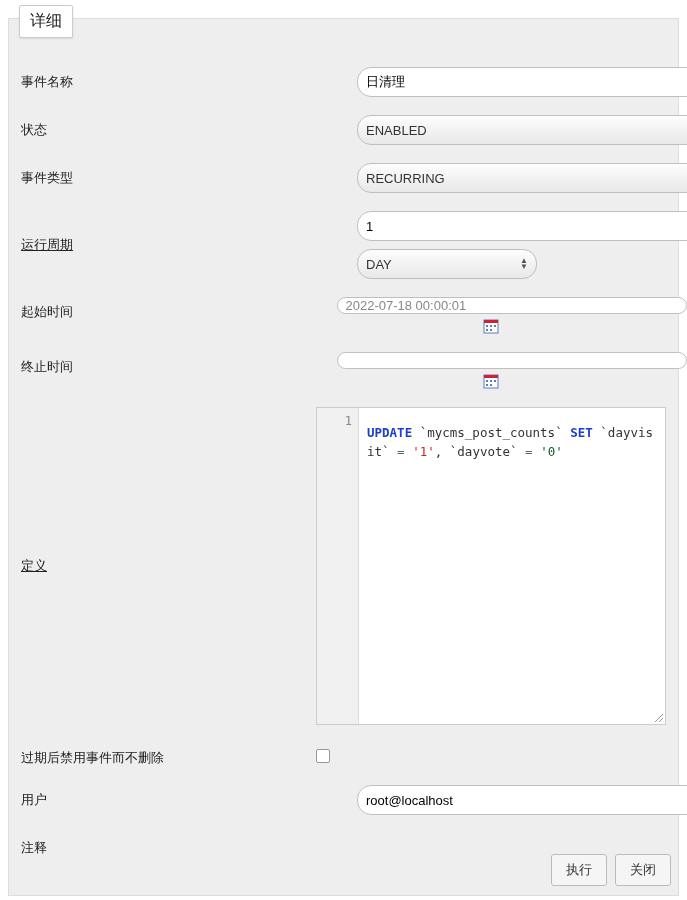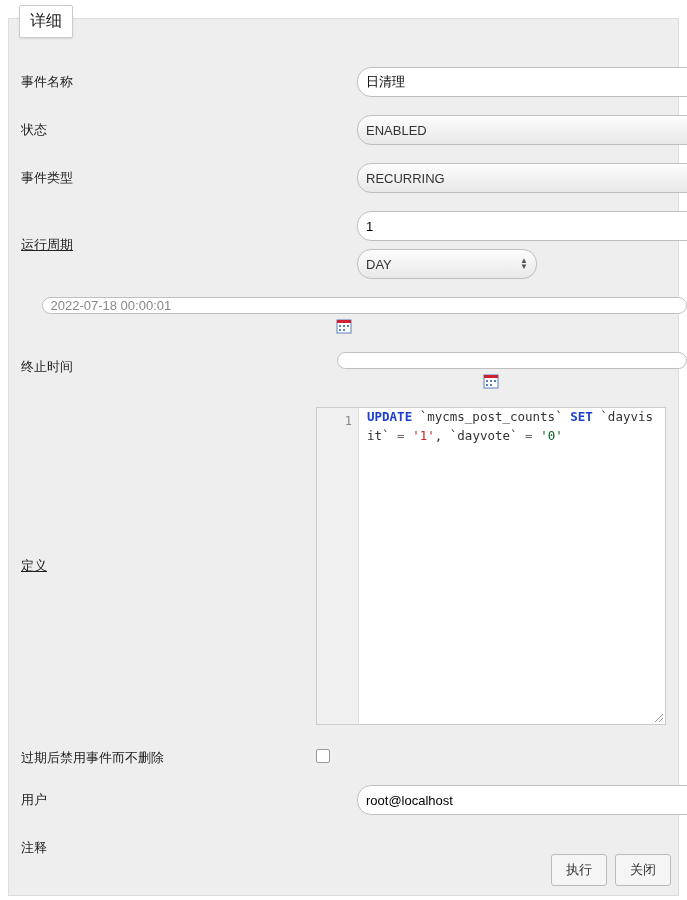--- a/index.html
+++ b/index.html
@@ -114,21 +114,21 @@
     background: #f0f0f0;
     border-right: 1px solid #ddd;
     text-align: right;
     padding: 6px 6px 0 0;
     color: #888;
     font-family: Menlo, Consolas, monospace;
     font-size: 12px;
   }
   .code {
     flex: 1;
-    padding: 0 8px;
+    padding: 16px 8px;
     font-family: Menlo, Consolas, monospace;
     font-size: 12.5px;
     line-height: 1.5;
     white-space: pre-wrap;
     word-break: break-all;
   }
   .kw { color: #1a3fcf; font-weight: bold; }
   .ident { color: #333; }
   .eq { color: #666; }
   .str1 { color: #c82829; }
@@ -221,20 +221,21 @@
     <div class="field-col">
       <input type="text" class="period-num" value="1" style="">
       <div class="select period-unit">
         <span>DAY</span>
         <span class="arrows">▲<br>▼</span>
       </div>
     </div>
   </div>
 
   <div class="row">
+    <div class="label-col">起始时间</div>
     <div class="field-col">
       <div class="date-row">
         <input type="text" class="textinput-gray" value="2022-07-18 00:00:01" style="">
         <span class="cal-icon">
           <svg viewBox="0 0 16 16">
               <rect x="1" y="2" width="14" height="13" fill="#fff" stroke="#5a7fb8"></rect>
               <rect x="1" y="2" width="14" height="3" fill="#c23"></rect>
               <rect x="3" y="7" width="2" height="2" fill="#5a7fb8"></rect>
               <rect x="7" y="7" width="2" height="2" fill="#5a7fb8"></rect>
               <rect x="11" y="7" width="2" height="2" fill="#5a7fb8"></rect>

